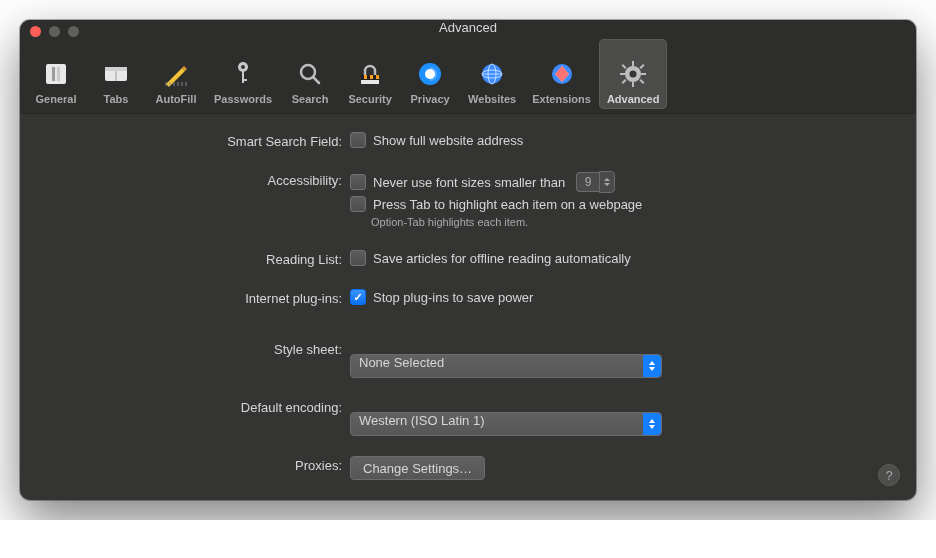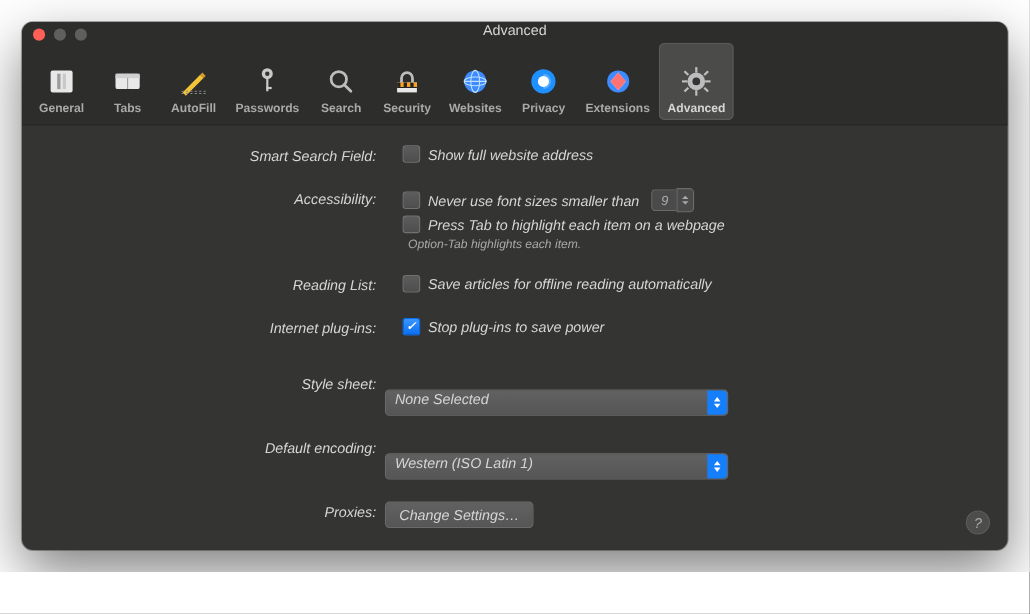--- a/index.html
+++ b/index.html
@@ -33,26 +33,26 @@
   }
   .tab{
     display:flex;flex-direction:column;align-items:center;justify-content:flex-end;
     padding:4px 8px 4px 8px;border-radius:5px;min-width:44px;height:62px;
     cursor:default;
   }
   .tab.selected{background:#4b4b4a;box-shadow:inset 0 0 0 1px #5a5a59;}
   .tab .ico{width:30px;height:30px;display:flex;align-items:center;justify-content:center;margin-bottom:4px;}
   .tab .lbl{font-size:11px;color:var(--text-dim);white-space:nowrap;}
   .tab.selected .lbl{color:var(--text);}
-  .content{flex:1;position:relative;padding-top:18px;font-style:italic;}
+  .content{flex:1;position:relative;padding-top:18px;}
   .row{display:flex;align-items:flex-start;margin-bottom:6px;}
   .row.gap-lg{margin-bottom:22px;}
   .lab{width:322px;text-align:right;padding-right:8px;padding-top:2px;color:var(--text);}
   .val{display:flex;flex-direction:column;gap:3px;}
-  .chk-line{display:flex;align-items:center;gap:7px;margin-left:16px;}
+  .chk-line{display:flex;align-items:center;gap:7px;}
   .chk{
     width:14px;height:14px;border-radius:3px;border:1px solid #727272;
     background:linear-gradient(#5c5c5c,#4e4e4e);display:inline-flex;align-items:center;justify-content:center;
     flex:none;
   }
   .chk.on{background:linear-gradient(#3a95ff,#0a6ff0);border-color:#0a6ff0;}
   .chk.on::after{content:"✓";color:#fff;font-size:11px;font-weight:700;line-height:1;}
   .chk-text{color:var(--text);}
   .hint{font-size:11px;color:var(--text-dim);padding-left:21px;margin-top:1px;}
   .num-field{
@@ -172,38 +172,38 @@
             <rect x="16" y="14" width="3" height="4" fill="#222"></rect>
             <path d="M8 14 V10 a5 5 0 0 1 10 0 V14" fill="none" stroke="#bdbdbd" stroke-width="2.5"></path>
           </svg>
       </span>
       <span class="lbl">Security</span>
     </div>
 
     <div class="tab">
       <span class="ico">
         <svg width="26" height="26">
+            <circle cx="13" cy="13" r="11" fill="#1e90ff"></circle>
+            <path d="M13 6 a7 7 0 0 1 0 14 Z" fill="#fff" opacity=".25"></path>
+            <rect x="8" y="8" width="10" height="10" rx="5" fill="#fff"></rect>
+          </svg>
+      </span>
+      <span class="lbl">Privacy</span>
+    </div>
+
+    <div class="tab">
+      <span class="ico">
+        <svg width="26" height="26">
             <circle cx="13" cy="13" r="10" fill="#3d8bff"></circle>
             <ellipse cx="13" cy="13" rx="10" ry="4" fill="none" stroke="#bfe0ff" stroke-width="1"></ellipse>
             <ellipse cx="13" cy="13" rx="4" ry="10" fill="none" stroke="#bfe0ff" stroke-width="1"></ellipse>
             <line x1="3" y1="13" x2="23" y2="13" stroke="#bfe0ff"></line>
           </svg>
       </span>
       <span class="lbl">Websites</span>
-    </div>
-
-    <div class="tab">
-      <span class="ico">
-        <svg width="26" height="26">
-            <circle cx="13" cy="13" r="11" fill="#1e90ff"></circle>
-            <path d="M13 6 a7 7 0 0 1 0 14 Z" fill="#fff" opacity=".25"></path>
-            <rect x="8" y="8" width="10" height="10" rx="5" fill="#fff"></rect>
-          </svg>
-      </span>
-      <span class="lbl">Privacy</span>
     </div>
 
     <div class="tab">
       <span class="ico">
         <svg width="26" height="26">
             <circle cx="13" cy="13" r="10" fill="#3d8bff"></circle>
             <polygon points="6,13 13,5 20,13 13,21" fill="#fff"></polygon>
             <polygon points="6,13 13,5 20,13 13,21" fill="#ff4f4f" opacity=".8"></polygon>
           </svg>
       </span>

